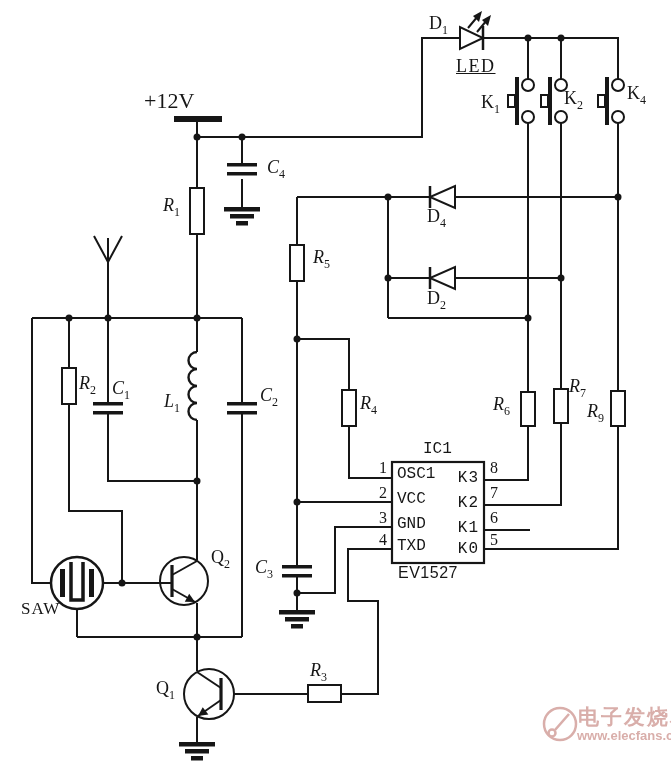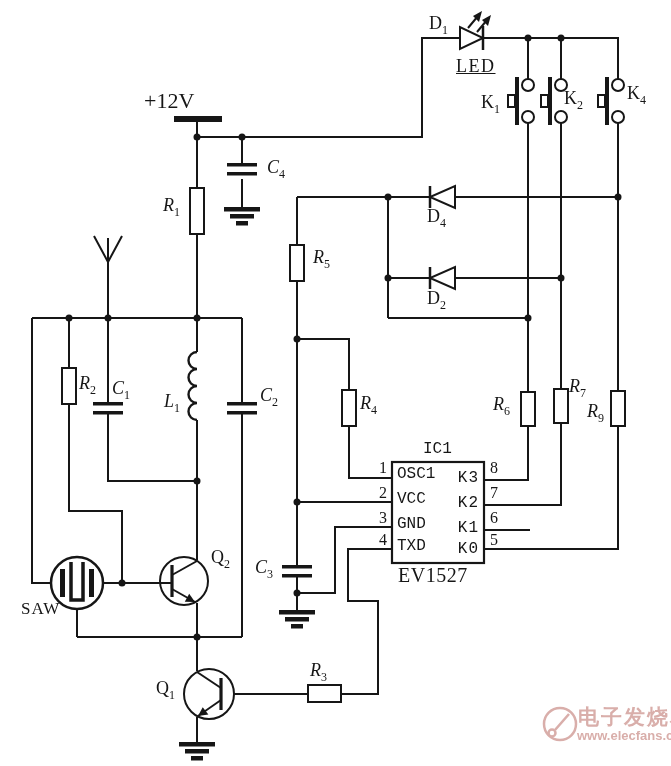--- a/index.html
+++ b/index.html
@@ -11,21 +11,21 @@
   .lbl { position:absolute; font:18px "Liberation Serif", serif; color:#161616; white-space:nowrap; line-height:1; }
   .lbl sub { font-size:12px; line-height:1; }
   .it .b { font-style:italic; }
   .big { font-size:22px; }
   .wide { letter-spacing:1.5px;text-decoration:underline; }
   .mono { font-family:Liberation Mono, monospace; font-size:16px; }
   .pin-num { font:16px "Liberation Serif", serif; position:absolute; color:#161616; }
   .num-l { width:24px; text-align:right; }
   .pin-name { position:absolute; color:#161616; font-family:"Liberation Mono", monospace; font-size:16px; }
   .name-r { width:32px; text-align:right; letter-spacing:1px; }
-  .partno { font-family:Liberation Serif, serif; font-size:20px; letter-spacing:0.5px; }
+  .partno { font-family:Liberation Sans, sans-serif; font-size:16px; letter-spacing:0.5px; }
   .wm { position:absolute; color:#d9aeaa; font-family:"Liberation Sans", sans-serif; font-weight:bold; white-space:nowrap; }
   .wm-brand { left:578px; top:703px; font-size:21px; letter-spacing:2px; }
   .wm-url { left:577px; top:728px; font-size:13px; }
 </style>
 </head>
 <body>
 
 <div id="stage">
 
   <svg id="schem" width="671" height="766" viewBox="0 0 671 766">

